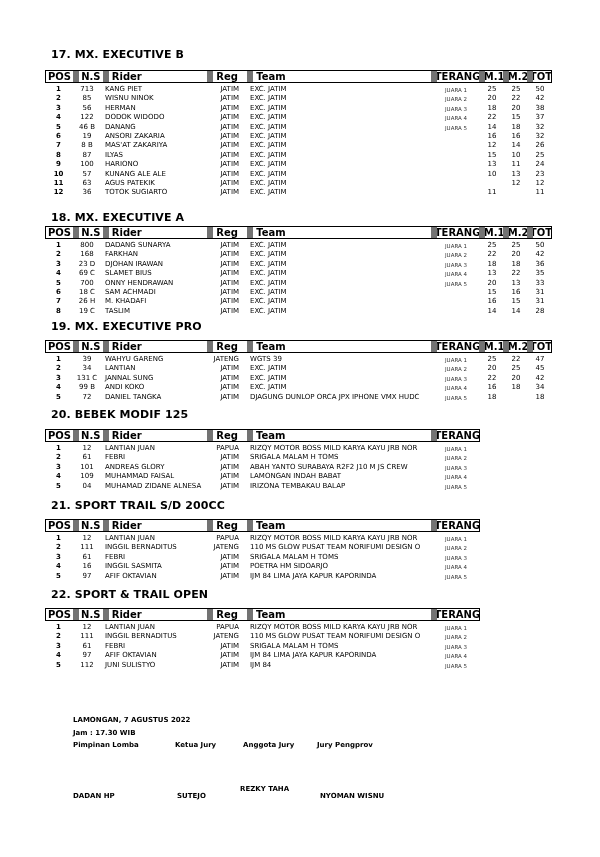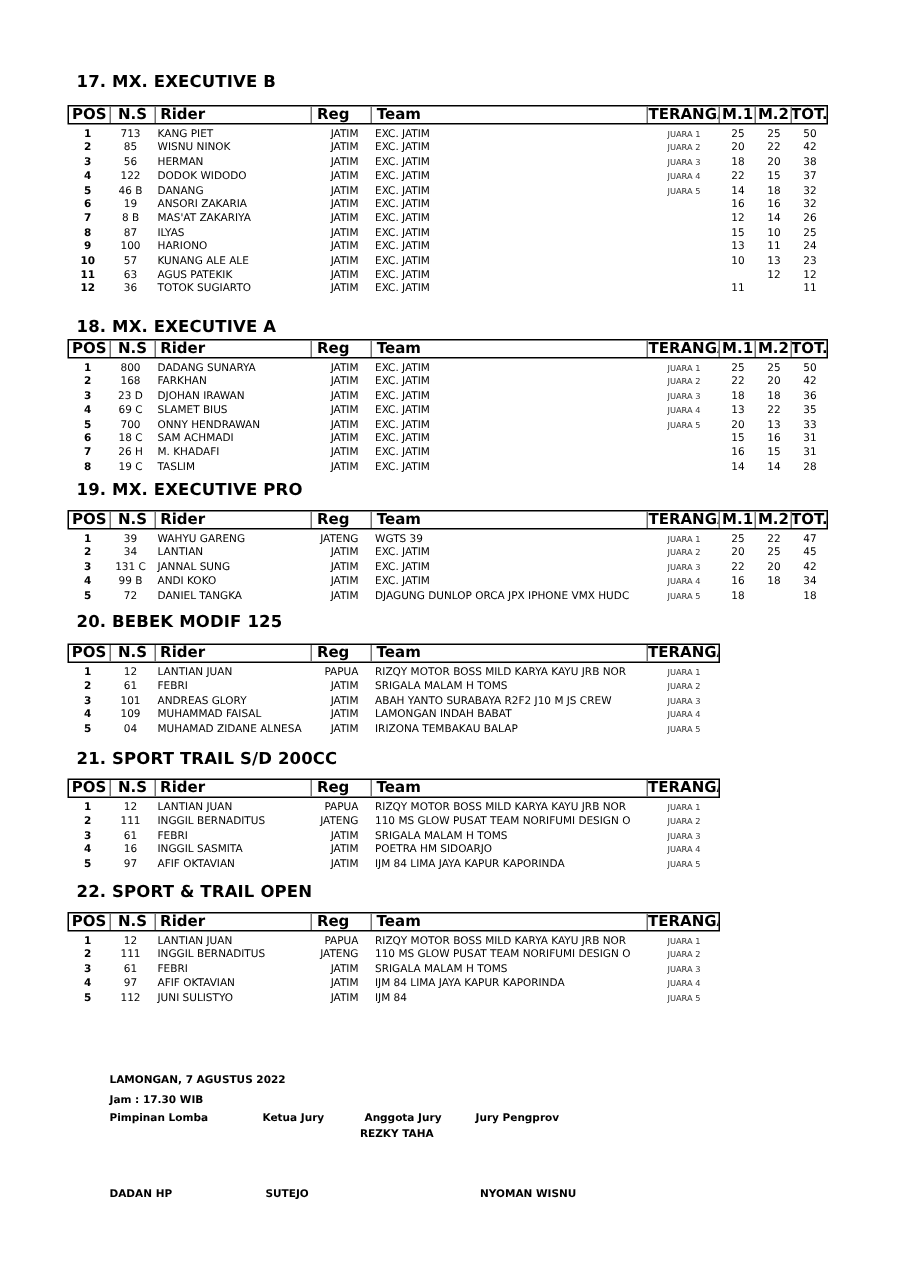--- a/index.html
+++ b/index.html
@@ -16,21 +16,21 @@
   .tbl{position:absolute;left:45px;}
   .thead{
     display:flex;box-sizing:border-box;border:1.5px solid #000;background:#fff;
     height:13px;align-items:stretch;
   }
   .th{
     box-sizing:border-box;font-size:10px;font-weight:bold;
     display:flex;align-items:center;justify-content:center;
     overflow:hidden;white-space:nowrap;
   }
-  .th + .th{border-left:1px solid #737373;}
+  .th + .th{border-left:6px solid #737373;}
   .th.h-left{justify-content:flex-start;padding-left:3px;}
   .tbody{margin-top:2px;}
   .tr{display:flex;height:9.4px;}
   .td{
     box-sizing:border-box;font-size:7px;line-height:9.4px;
     overflow:hidden;white-space:nowrap;text-align:center;
   }
   .c-pos{font-weight:bold;}
   .c-rider,.c-team{text-align:left;padding-left:3px;}
   .c-reg{text-align:right;padding-right:8px;}
@@ -527,17 +527,17 @@
     </div>
 
   <div class="footer-line" style="left:73px;top:716px;">LAMONGAN, 7 AGUSTUS 2022</div>
   <div class="footer-line" style="left:73px;top:729px;">Jam : 17.30 WIB</div>
   <div id="signatures-root">
       <div class="footer-line" style="left: 73px; top: 741px;">Pimpinan Lomba</div>
       <div class="footer-line" style="left: 73px; top: 792px;">DADAN HP</div>
       <div class="footer-line" style="left: 175px; top: 741px;">Ketua Jury</div>
       <div class="footer-line" style="left: 177px; top: 792px;">SUTEJO</div>
       <div class="footer-line" style="left: 243px; top: 741px;">Anggota Jury</div>
-      <div class="footer-line" style="left: 240px; top: 752px;">REZKY TAHA</div>
+      <div class="footer-line" style="left: 240px; top: 785px;">REZKY TAHA</div>
       <div class="footer-line" style="left: 317px; top: 741px;">Jury Pengprov</div>
       <div class="footer-line" style="left: 320px; top: 792px;">NYOMAN WISNU</div>
     </div>
 </div>
 
 </body></html>

